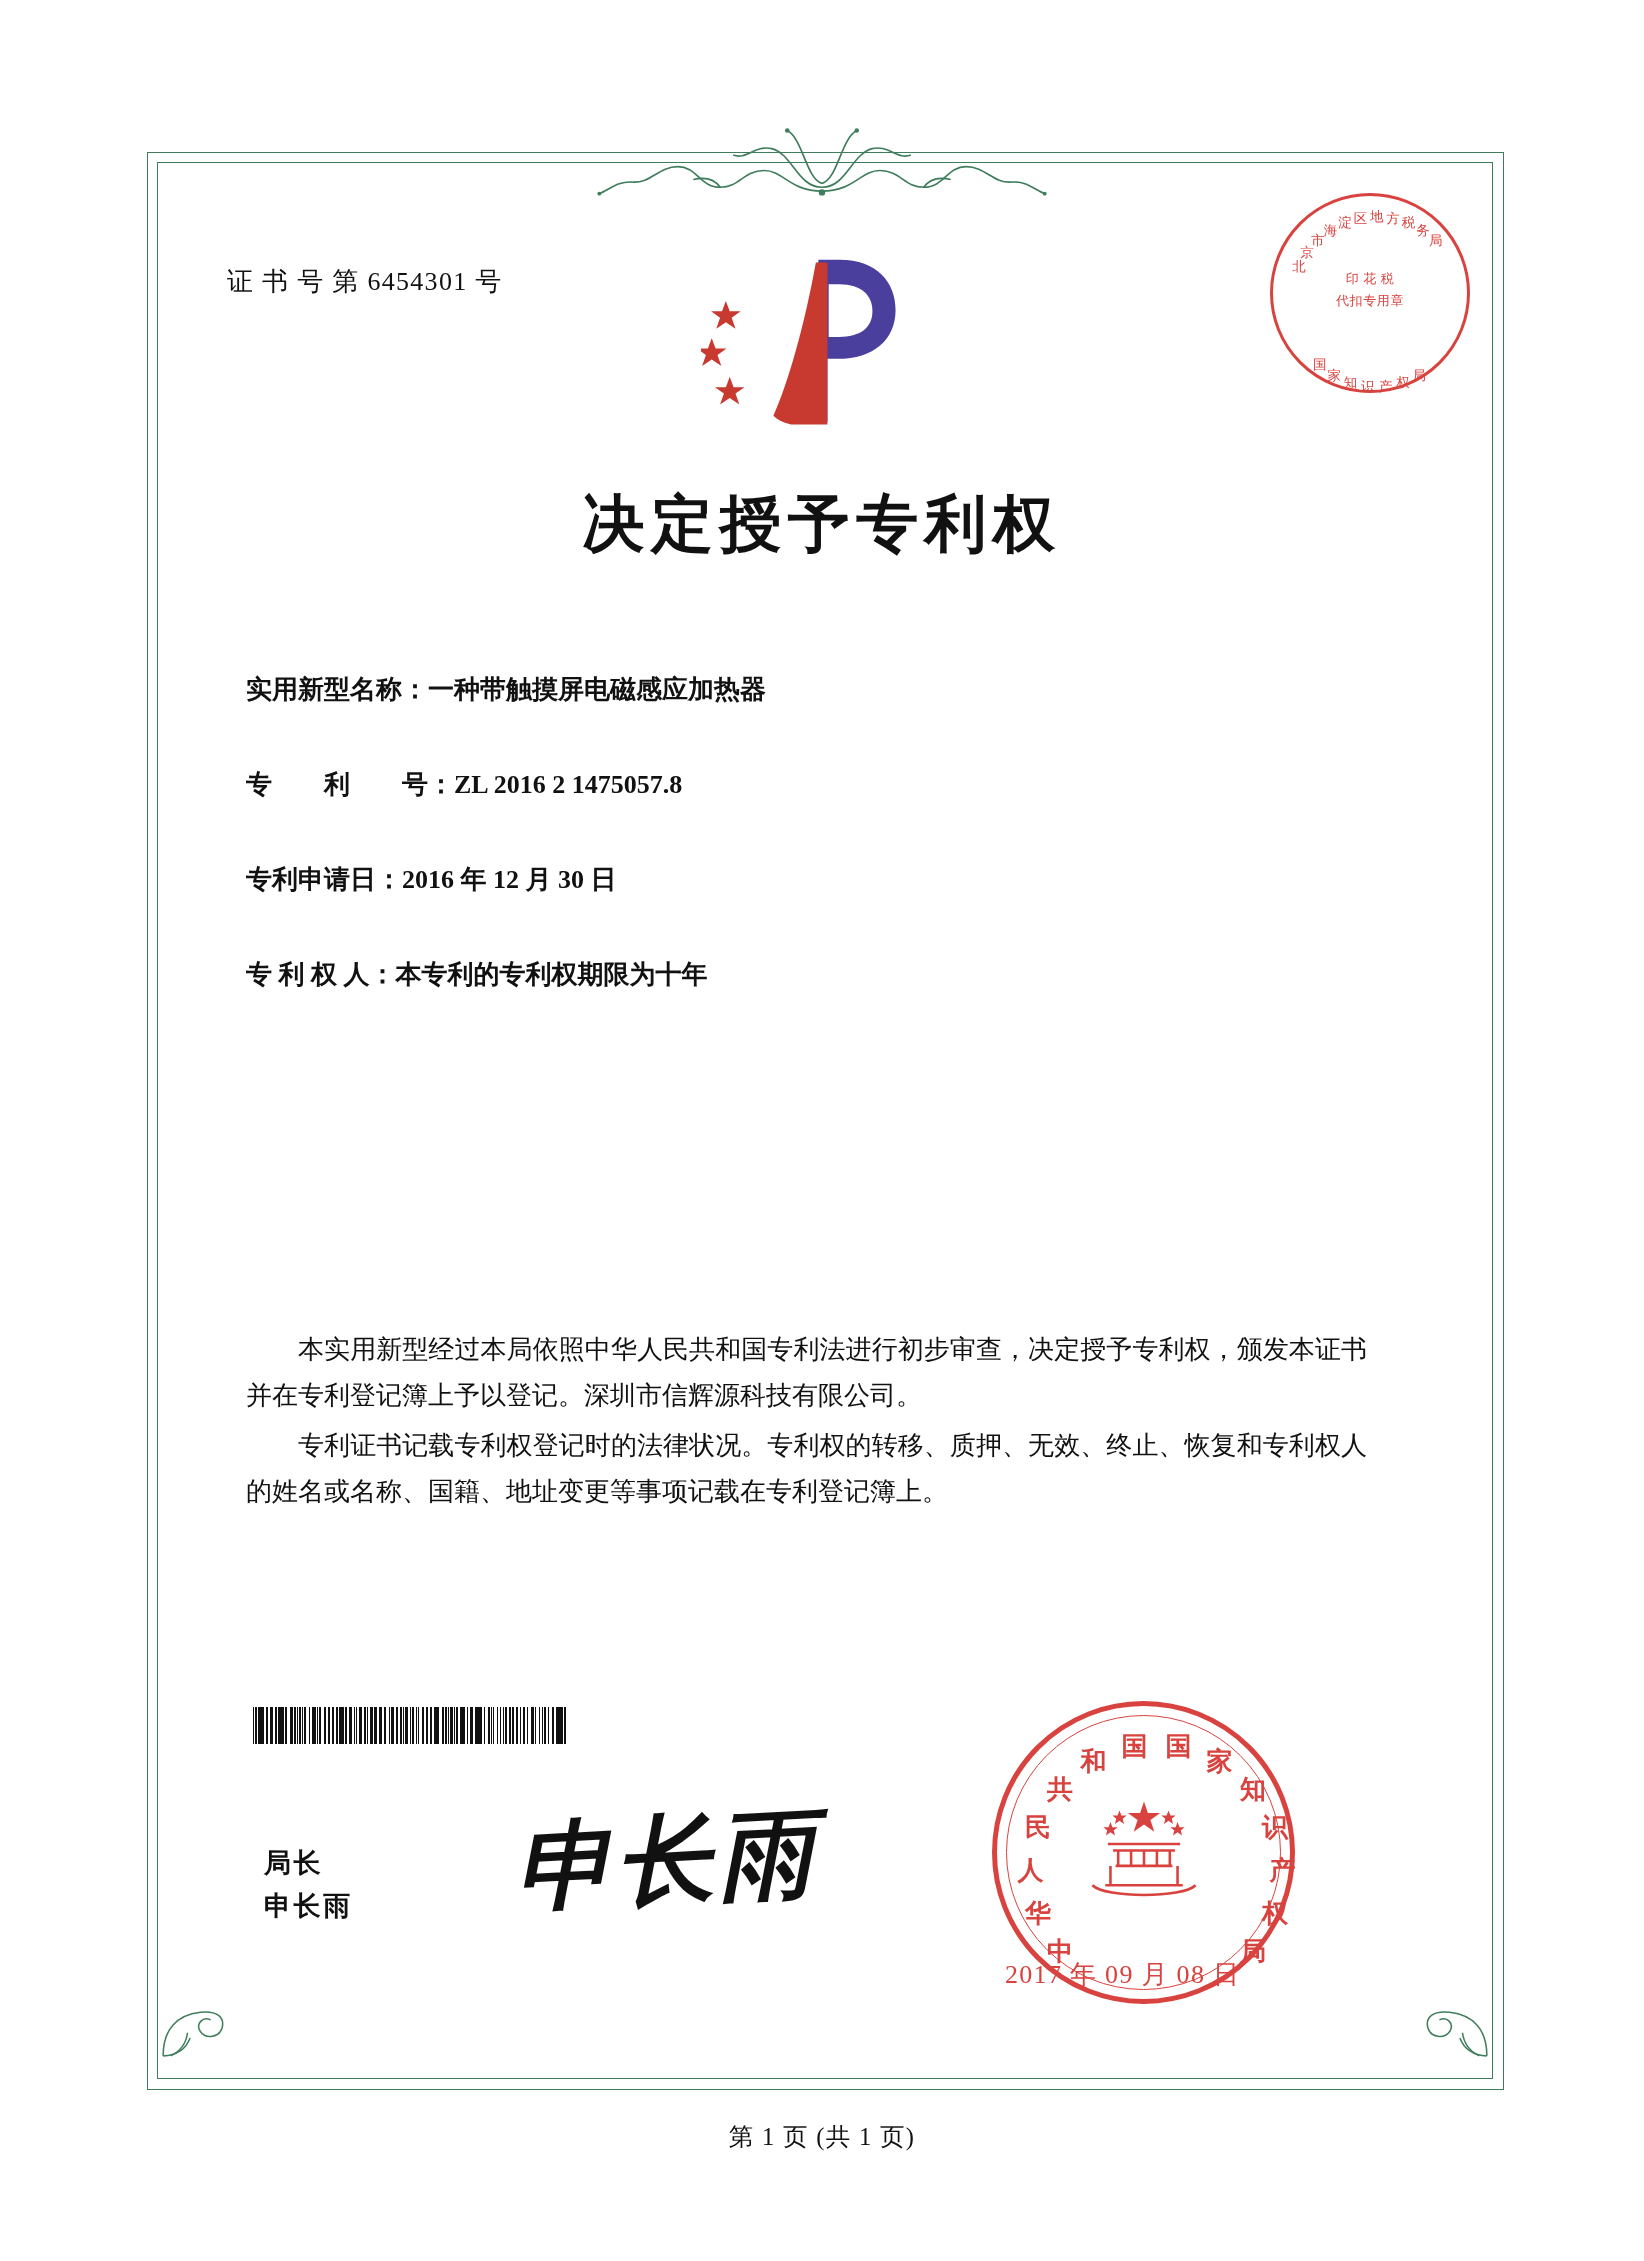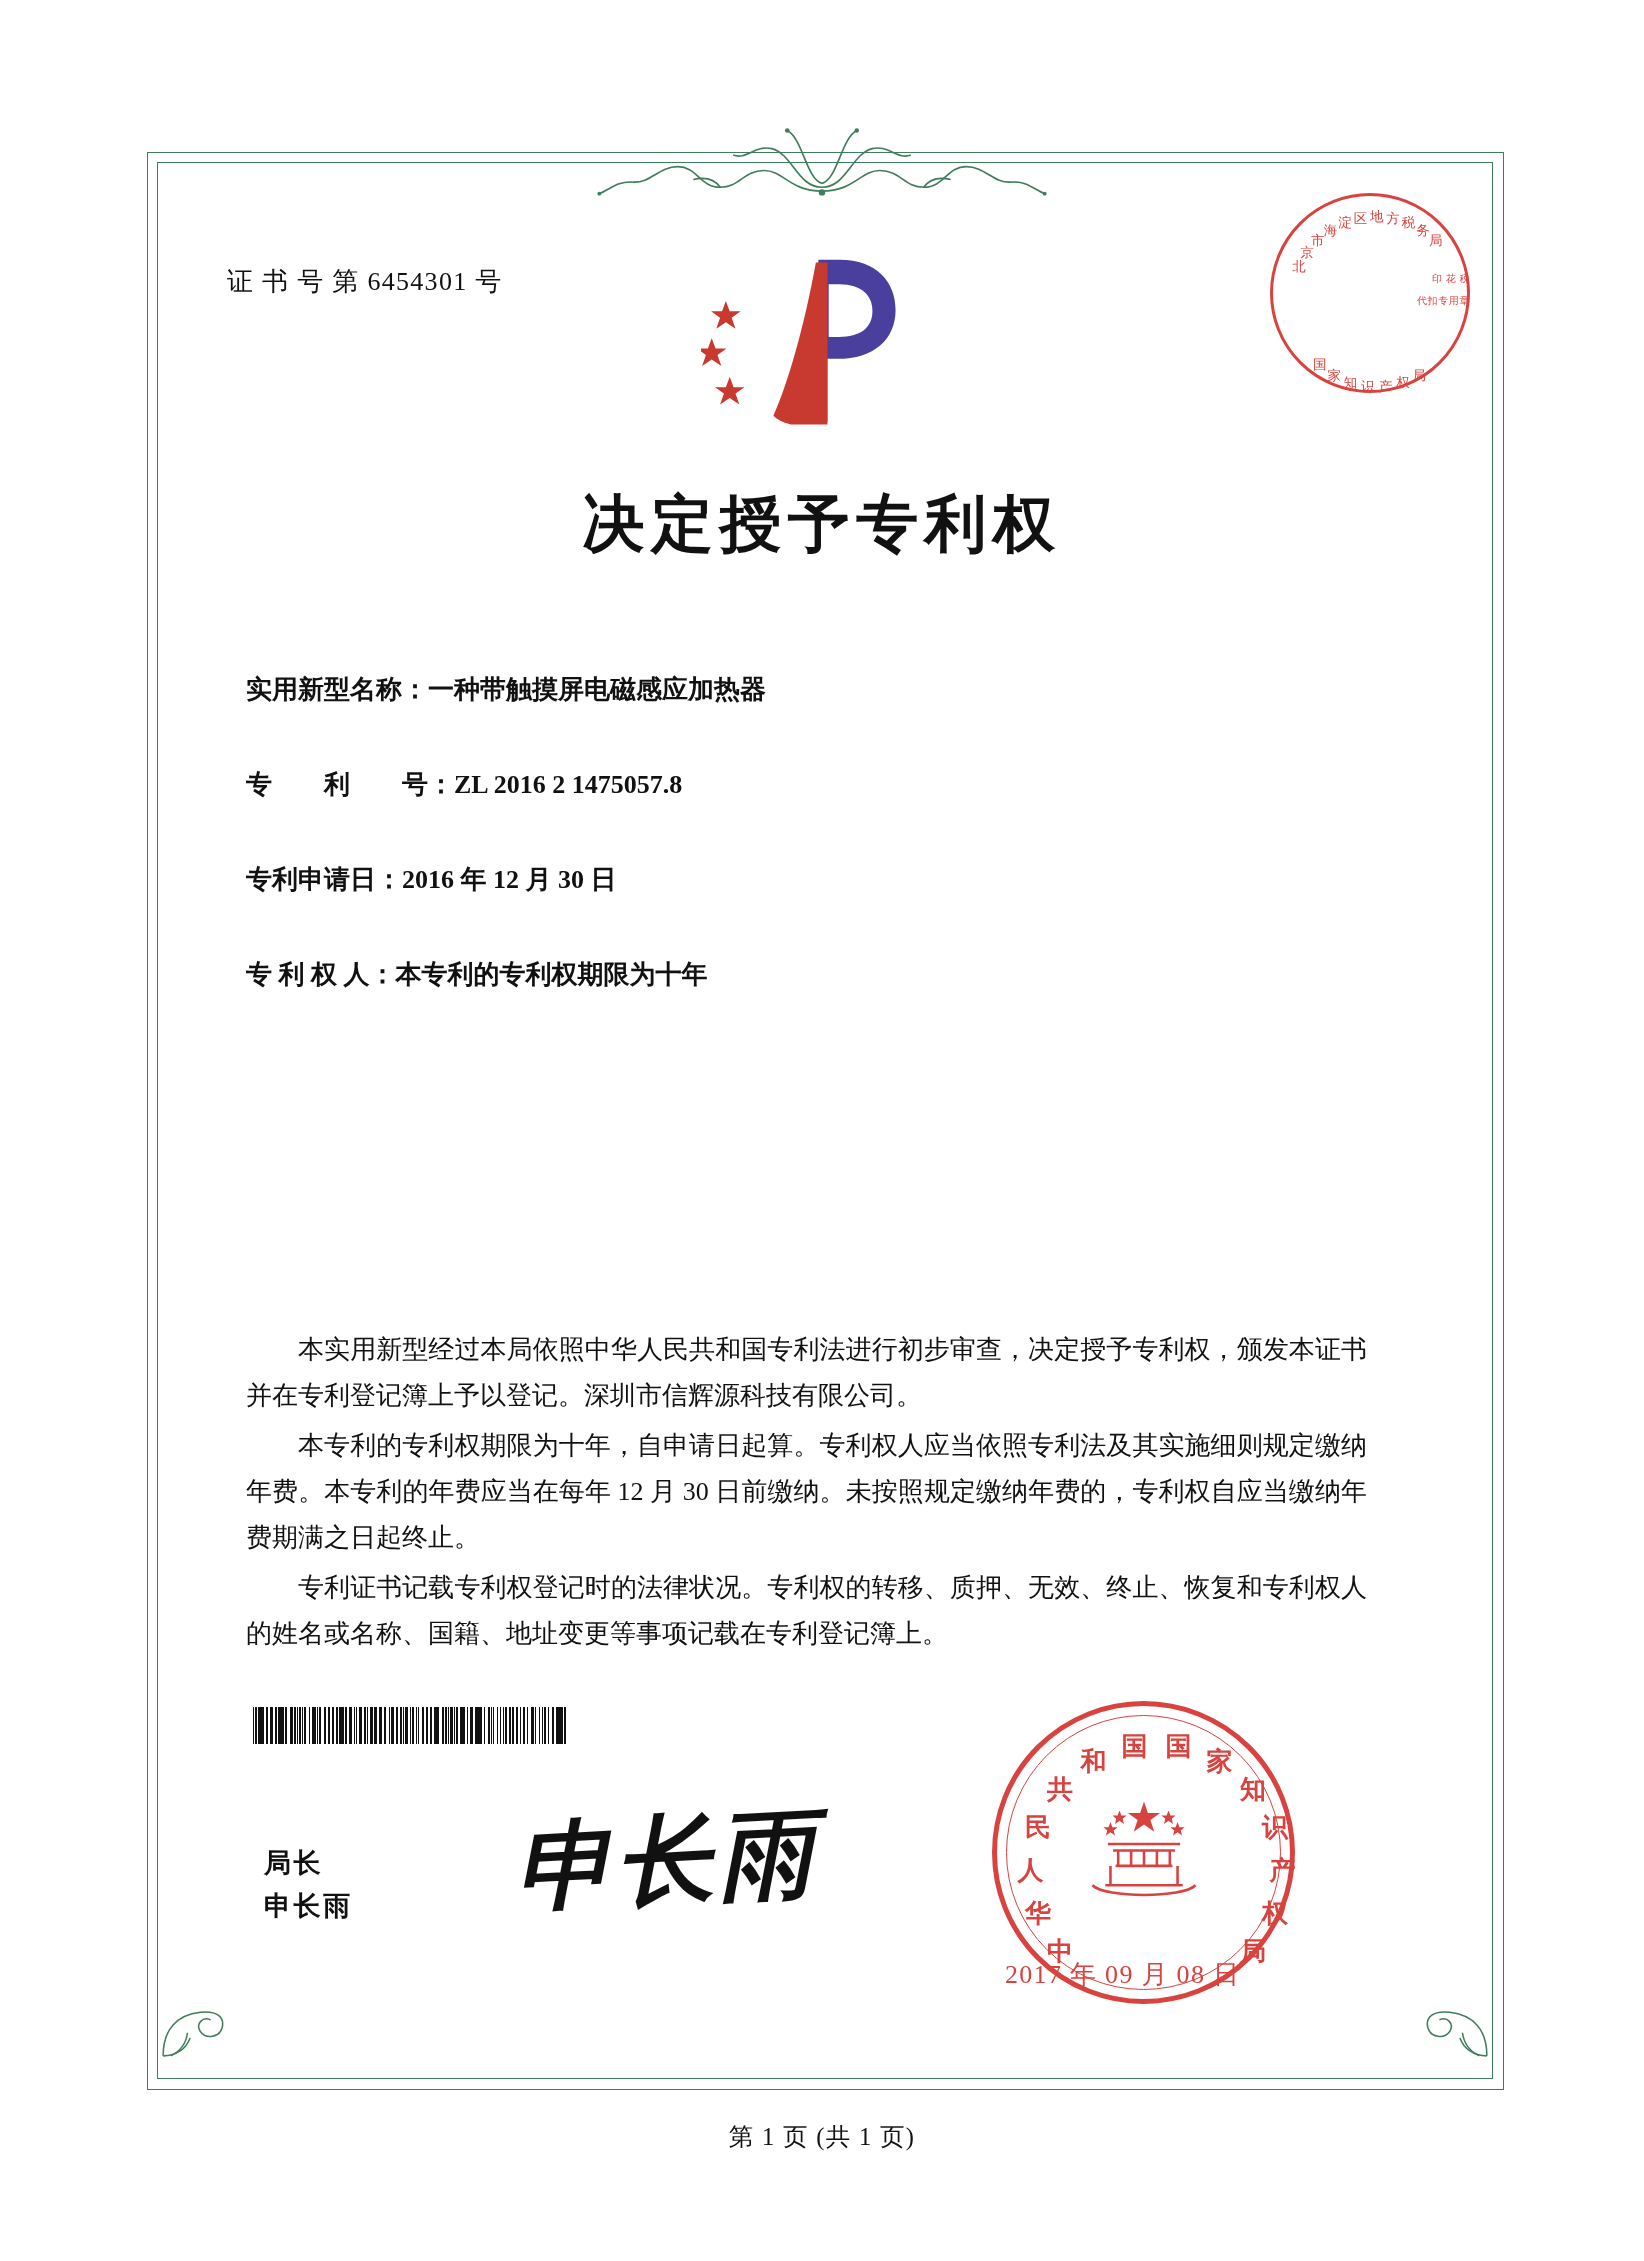--- a/index.html
+++ b/index.html
@@ -87,23 +87,23 @@
     position: absolute;
     left: 50%;
     top: 50%;
     transform-origin: 0 0;
     white-space: nowrap;
   }
   .tax-stamp .mid {
     position: absolute;
     left: 0; right: 0;
     top: 75px;
-    text-align: right;
+    text-align: center;
     color: #d8433f;
-    font-size: 10px;
+    font-size: 13px;
     line-height: 22px;
     letter-spacing: 0.6px;
   }
 
   
   .logo {
     position: absolute;
     left: 701px;
     top: 256px;
     width: 213px;
@@ -366,21 +366,20 @@
   <div class="field-row">
     <span class="field-label">专利申请日：</span><span class="field-value">2016 年 12 月 30 日</span>
   </div>
   <div class="field-row">
     <span class="field-label">专 利 权 人：</span><span class="field-value">本专利的专利权期限为十年</span>
   </div>
 </div>
 
 <div class="paras">
   <p>本实用新型经过本局依照中华人民共和国专利法进行初步审查，决定授予专利权，颁发本证书并在专利登记簿上予以登记。深圳市信辉源科技有限公司。</p>
-  <p>本专利的专利权期限为十年，自申请日起算。专利权人应当依照专利法及其实施细则规定缴纳年费。本专利的年费应当在每年 12 月 30 日前缴纳。未按照规定缴纳年费的，专利权自应当缴纳年费期满之日起终止。</p>
   <p>专利证书记载专利权登记时的法律状况。专利权的转移、质押、无效、终止、恢复和专利权人的姓名或名称、国籍、地址变更等事项记载在专利登记簿上。</p>
 </div>
 
 <div class="barcode" id="barcode">
     <i style="width: 0.6px; margin-right: 1.3px;"></i>
     <i style="width: 2.6px; margin-right: 0.6px;"></i>
     <i style="width: 2.6px; margin-right: 0.6px;"></i>
     <i style="width: 2.6px; margin-right: 1.9px;"></i>
     <i style="width: 1.9px; margin-right: 2.6px;"></i>
     <i style="width: 2.6px; margin-right: 1.9px;"></i>

